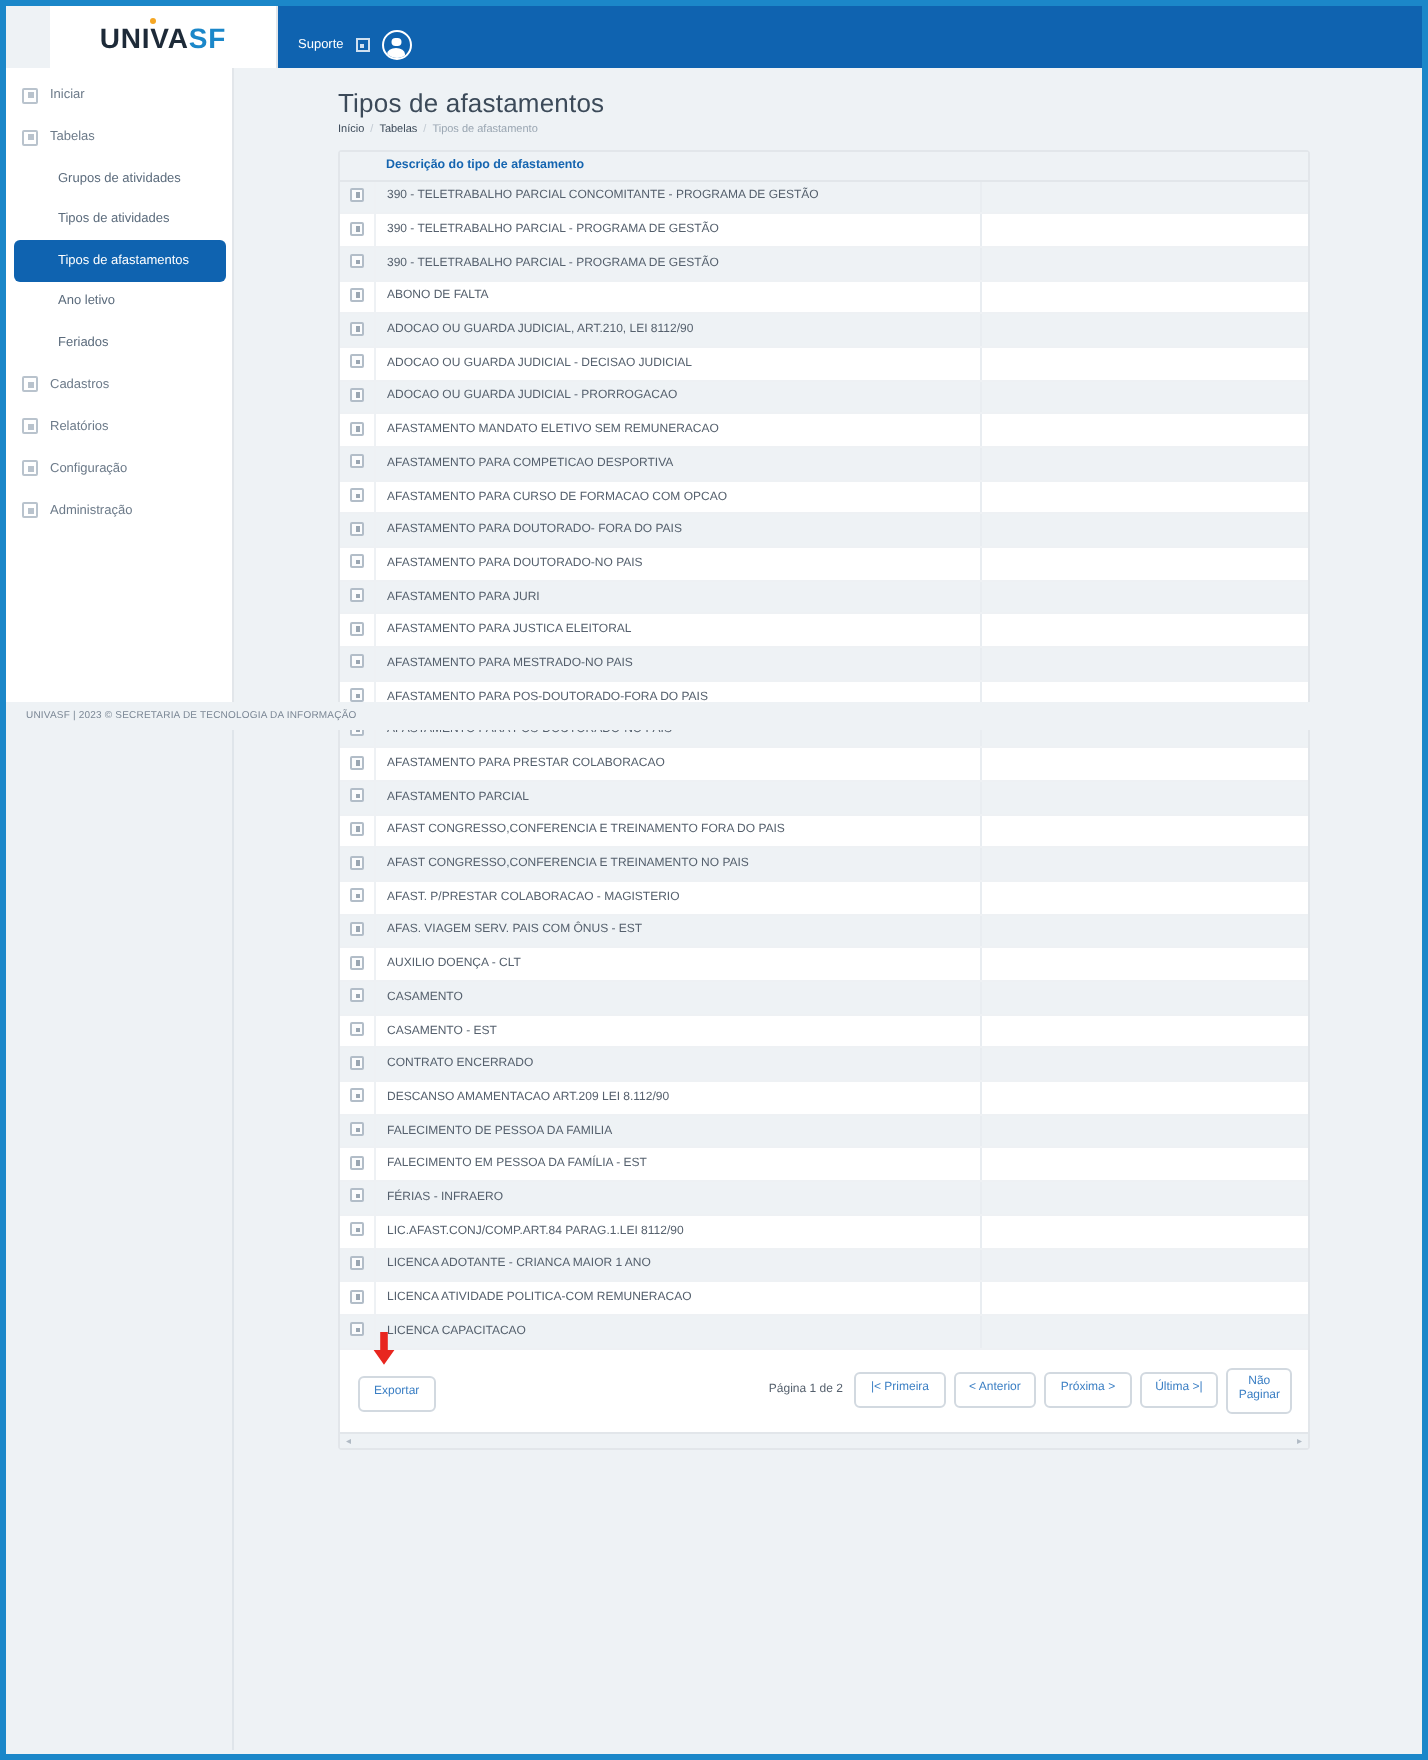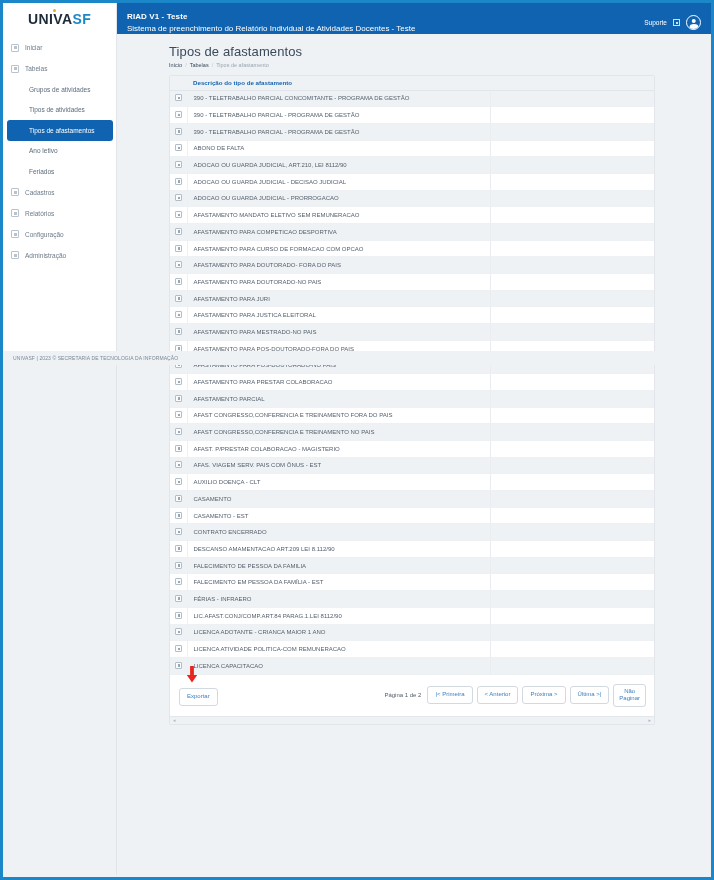--- a/index.html
+++ b/index.html
@@ -28,20 +28,21 @@
     overflow: hidden;
   }
 
   
   .topbar {
     position: absolute;
     left: 0; top: 0;
     width: 100%;
     height: 39px;
     display: flex;
+    padding-left: 22px;
   }
   .logo-box {
     width: 114px;
     height: 31px;
     background: #ffffff;
     display: flex;
     align-items: center;
     justify-content: center;
     border-right: 1px solid #e2e6ea;
   }
@@ -352,24 +353,20 @@
 <div class="page-frame">
 <div class="page-inner">
 
   <div class="topbar">
     <div class="logo-box">
       <div class="logo-text">
         <span class="logo-dot"></span><span>UNIVA</span><span class="sf">SF</span>
       </div>
     </div>
     <div class="topbar-main">
-      <div class="topbar-titles">
-        <div class="topbar-title">RIAD V1 - Teste</div>
-        <div class="topbar-sub">Sistema de preenchimento do Relatório Individual de Atividades Docentes - Teste</div>
-      </div>
       <div class="topbar-right">
         <a class="support-link" href="#">Suporte</a>
         <span class="sq-icon"></span>
         <span class="avatar"></span>
       </div>
     </div>
   </div>
 
   <div class="sidebar">
     <div class="side-item">

